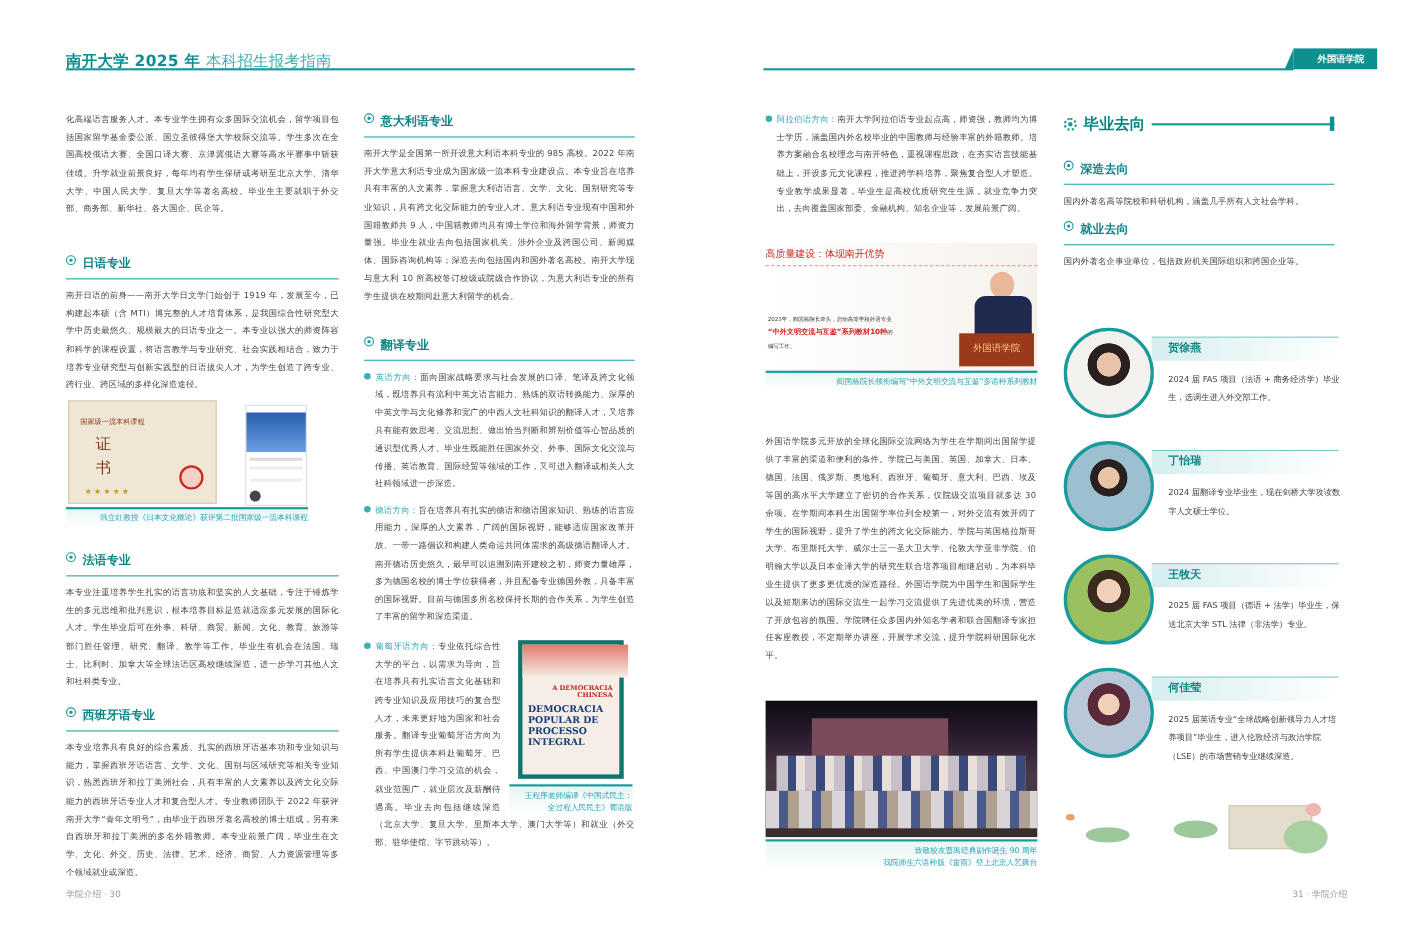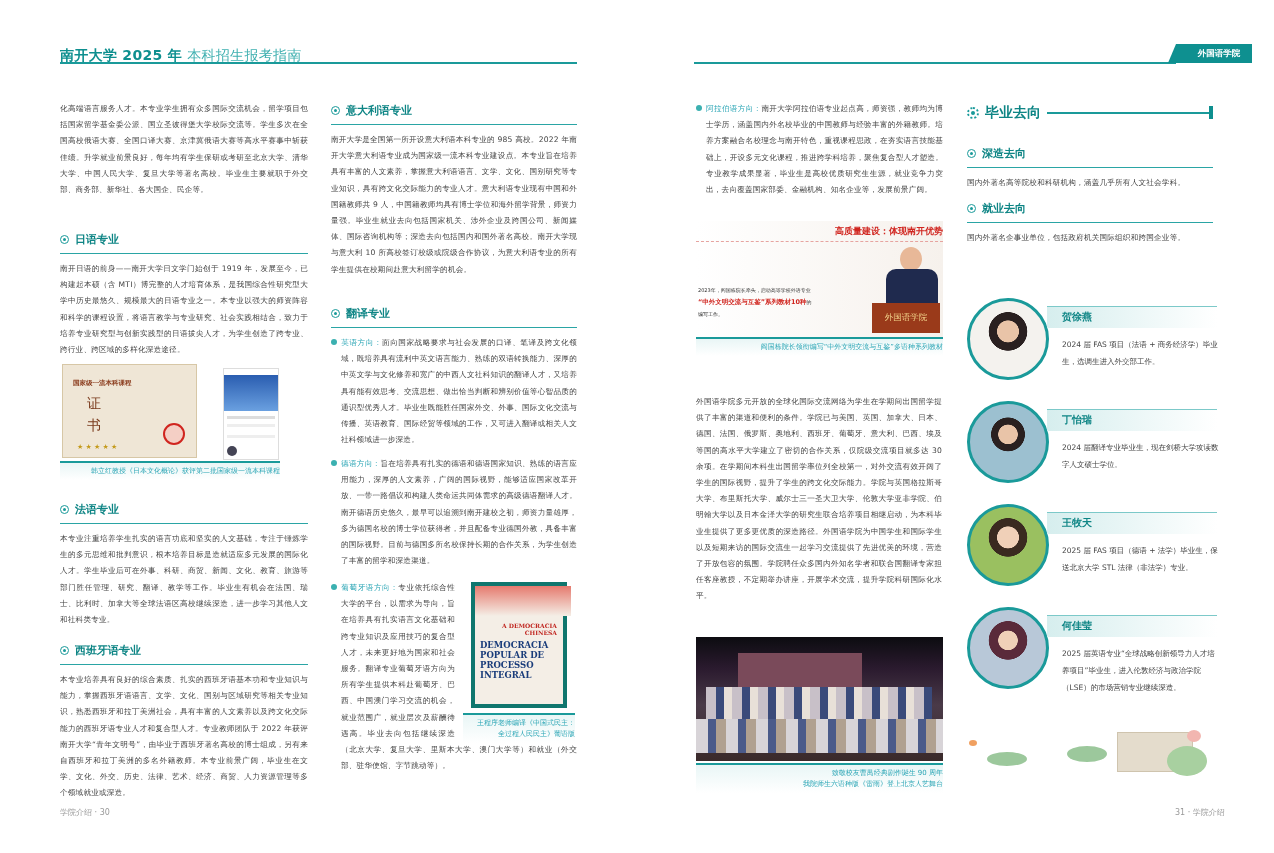--- a/index.html
+++ b/index.html
@@ -9,21 +9,21 @@
 #left{left:0;width:637px}
 #right{left:637px;width:637px}
 .hdr-l{position:absolute;left:60px;top:47px;font-size:14px;font-weight:bold;color:#0e8f8f;letter-spacing:0.3px}
 .hdr-l .sub{font-weight:normal;color:#3fb0b0}
 .hdr-line-l{position:absolute;left:60px;top:62px;width:517px;height:1.5px;background:#1a9a9a}
 .hdr-line-r{position:absolute;left:57px;top:62px;width:482px;height:1.5px;background:#1a9a9a}
 .hdr-tag{position:absolute;left:539px;top:44px;width:36px;height:19px;background:#0e9090;color:#fff;font-size:8.5px;font-weight:bold;display:flex;align-items:center;justify-content:center;padding-left:10px;width:76px}
 .hdr-tag:before{content:"";position:absolute;left:-8px;top:0;border-right:8px solid #0e9090;border-top:19px solid transparent}
 .p{font-size:7.6px;line-height:16.2px;color:#444;text-align:justify;letter-spacing:0.2px}
 .sec{position:absolute}
-.h2{font-size:11px;font-weight:bold;color:#0e8585;display:flex;align-items:center;gap:6px;padding-bottom:6px;border-bottom:1.5px solid #2aa5a5;margin-bottom:7px}
+.h2{font-size:11px;font-weight:bold;color:#0e8585;display:flex;gap:6px;padding-bottom:6px;border-bottom:1.5px solid #2aa5a5;margin-bottom:7px}
 .dot{width:9px;height:9px;border:1.5px solid #1a9a9a;border-radius:50%;display:inline-flex;align-items:center;justify-content:center}
 .dot:after{content:"";width:3.5px;height:3.5px;background:#1a9a9a;border-radius:50%}
 .h1{font-family:"DejaVu Serif","Liberation Serif",serif;font-size:14px;font-weight:bold;color:#0e8585;display:flex;align-items:center;gap:6px}
 .h1 .gear{width:12px;height:12px;border:2px dotted #1a9a9a;border-radius:50%;display:inline-flex;align-items:center;justify-content:center}
 .h1 .gear:after{content:"";width:4px;height:4px;background:#1a9a9a;border-radius:50%}
 .h1 .rule{flex:1;height:1.5px;background:#1a9a9a;position:relative}
 .h1 .rule:after{content:"";position:absolute;right:0;top:-6px;width:4px;height:13px;background:#0e8f8f}
 .bul{display:inline-block;width:6px;height:6px;border-radius:50%;background:#3bb0b0;margin-right:4px;vertical-align:middle;position:relative;top:-1px}
 .hl{color:#2aa5b5}
 .caption{background:linear-gradient(#e9f6f6,#fff);border-top:2px solid #1a9a9a;color:#2aa5b5;font-size:7px;text-align:right;padding:3px 0;line-height:11px}
@@ -50,21 +50,21 @@
   <div class="sec" style="left:60px;top:232px;width:248px">
     <div class="h2">
         <span class="dot"></span>
         <span>日语专业</span>
       </div>
     <p class="p">南开日语的前身——南开大学日文学门始创于 1919 年，发展至今，已构建起本硕（含 MTI）博完整的人才培育体系，是我国综合性研究型大学中历史最悠久、规模最大的日语专业之一。本专业以强大的师资阵容和科学的课程设置，将语言教学与专业研究、社会实践相结合，致力于培养专业研究型与创新实践型的日语拔尖人才，为学生创造了跨专业、跨行业、跨区域的多样化深造途径。</p>
   </div>
 
   <div class="sec" style="left:60px;top:362px;width:220px;height:112px">
     <div class="cert" style="left:2px;top:2px;width:135px;height:94px">
-      <div style="position:absolute;left:10px;top:14px;font-size:6.5px;color:#8a3b1c;font-family:'DejaVu Serif',serif;font-weight:bold">国家级一流本科课程</div>
+      <div style="position:absolute;left:10px;top:14px;font-size:6.5px;color:#8a3b1c;font-family:'DejaVu Serif',serif;font-weight:normal">国家级一流本科课程</div>
       <div style="position:absolute;left:24px;top:30px;font-size:14px;color:#7a3a1c;font-family:'DejaVu Serif',serif">证</div>
       <div style="position:absolute;left:24px;top:52px;font-size:14px;color:#7a3a1c;font-family:'DejaVu Serif',serif">书</div>
       <div style="position:absolute;left:14px;top:78px;font-size:7px;color:#c49a1a">★ ★ ★ ★ ★</div>
       <div style="position:absolute;left:100px;top:58px;width:22px;height:22px;border-radius:50%;border:2px solid #d0251f;background:#f4cfc5"></div>
     </div>
     <div class="phone" style="left:163px;top:6px;width:56px;height:92px">
       <div style="height:36px;margin-top:6px;background:linear-gradient(#2a5db0,#6aa0e0)"></div>
       <div style="margin:5px 3px;height:3px;background:#ddd"></div>
       <div style="margin:3px 3px;height:3px;background:#eee"></div>
       <div style="margin:8px 3px;height:3px;background:#eee"></div>
@@ -130,21 +130,21 @@
 
 <div class="page" id="right">
   <div class="hdr-line-r"></div>
   <div class="hdr-tag">外国语学院</div>
 
   <div class="sec" style="left:59px;top:101px;width:247px">
     <p class="p" style="padding-left:10px;text-indent:-10px"><span class="bul"></span><span class="hl">阿拉伯语方向：</span><span>南开大学阿拉伯语专业起点高，师资强，教师均为博士学历，涵盖国内外名校毕业的中国教师与经验丰富的外籍教师。培养方案融合名校理念与南开特色，重视课程思政，在夯实语言技能基础上，开设多元文化课程，推进跨学科培养，聚焦复合型人才塑造。专业教学成果显著，毕业生是高校优质研究生生源，就业竞争力突出，去向覆盖国家部委、金融机构、知名企业等，发展前景广阔。</span></p>
   </div>
 
   <div class="sec" style="left:59px;top:221px;width:247px;height:132px;background:linear-gradient(90deg,#fff,#f6f1ec)">
-    <div style="position:absolute;left:0;top:4px;width:247px;text-align:right;font-size:9px;font-weight:bold;color:#d0251f">高质量建设：体现南开优势</div>
+    <div style="position:absolute;left:0;top:4px;width:247px;text-align:left;font-size:9px;font-weight:normal;color:#d0251f">高质量建设：体现南开优势</div>
     <div style="position:absolute;left:0;top:20px;width:247px;border-top:1px dashed #e6a4a0"></div>
     <div style="position:absolute;left:2px;top:66px;font-size:5px;color:#333">2023年，阎国栋院长牵头，启动高等学校外语专业</div>
     <div style="position:absolute;left:2px;top:77px;font-size:6.5px;color:#d0251f;font-weight:bold"><span>“中外文明交流与互鉴”系列教材10种</span><span style="font-size:5px;color:#333;font-weight:normal">的</span></div>
     <div style="position:absolute;left:2px;top:90px;font-size:5px;color:#333">编写工作。</div>
     <div style="position:absolute;left:204px;top:26px;width:22px;height:24px;border-radius:50%;background:#e8b898"></div>
     <div style="position:absolute;left:190px;top:48px;width:52px;height:60px;background:#1f2a4e;border-radius:10px 10px 0 0"></div>
     <div style="position:absolute;left:176px;top:82px;width:68px;height:30px;background:#9a3a1a;color:#f2d38a;font-family:'DejaVu Serif',serif;font-size:8.5px;text-align:center;line-height:28px">外国语学院</div>
     <div class="caption" style="position:absolute;left:0;top:116px;width:247px">阎国栋院长领衔编写“中外文明交流与互鉴”多语种系列教材</div>
   </div>
 

